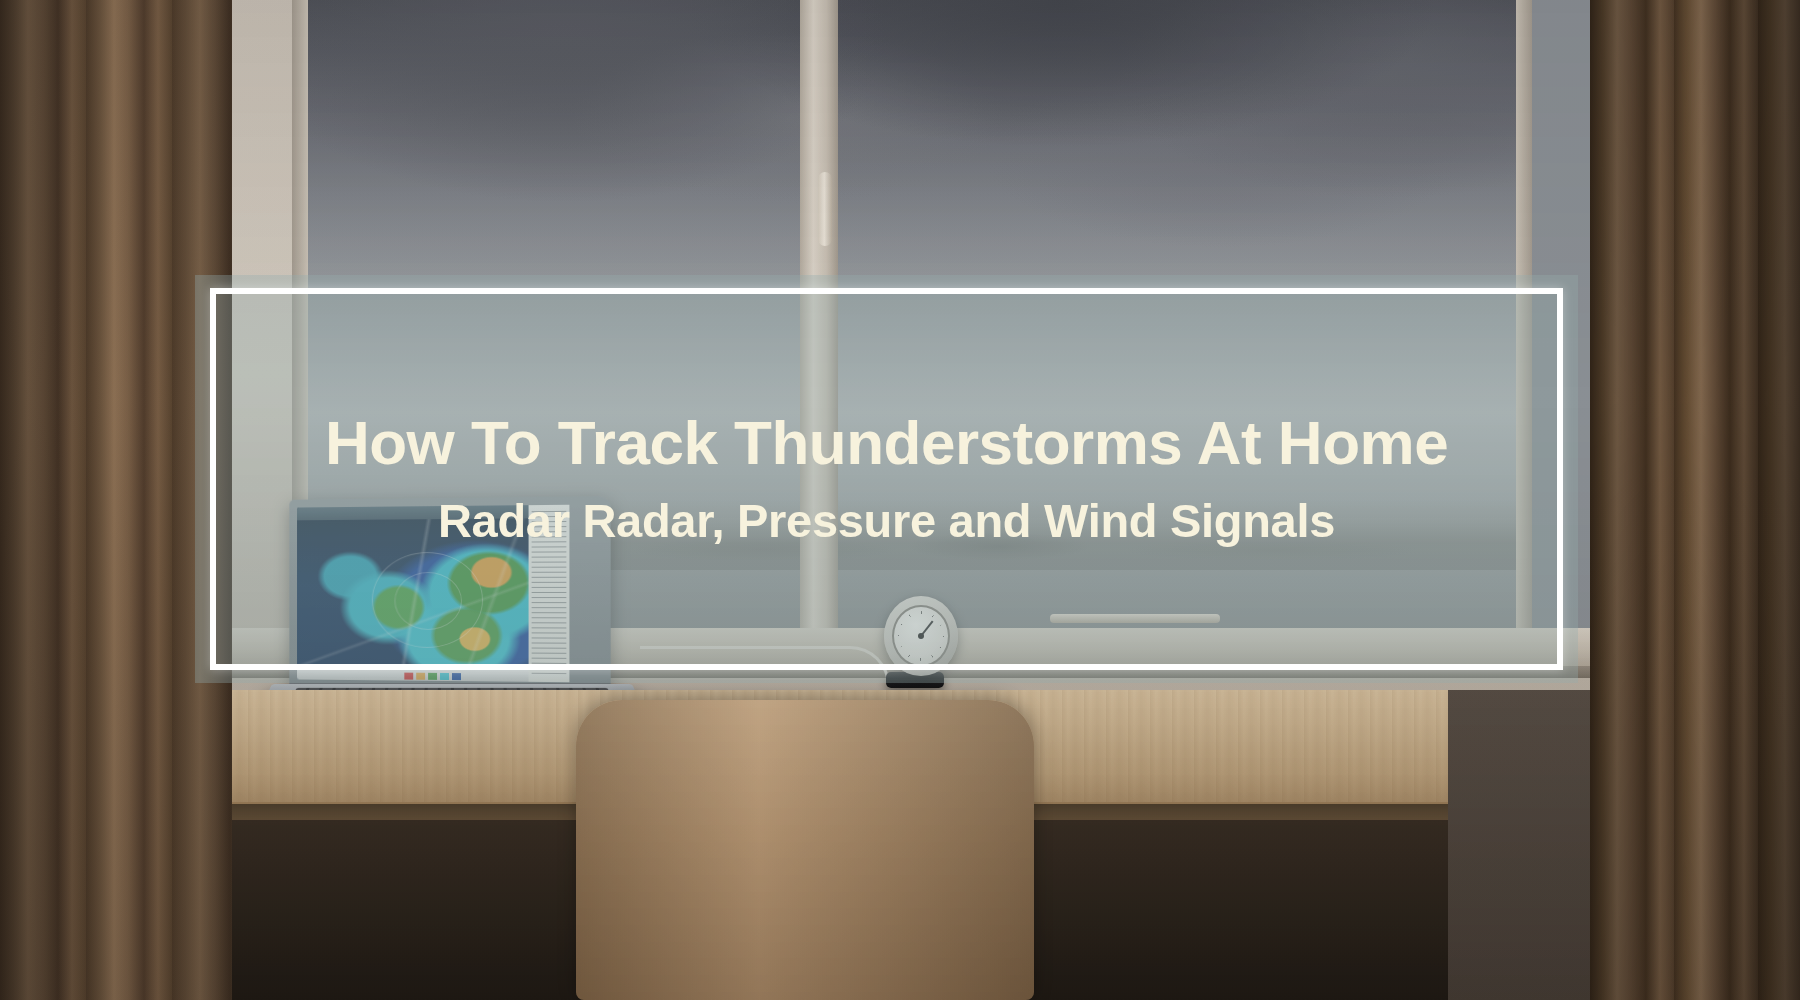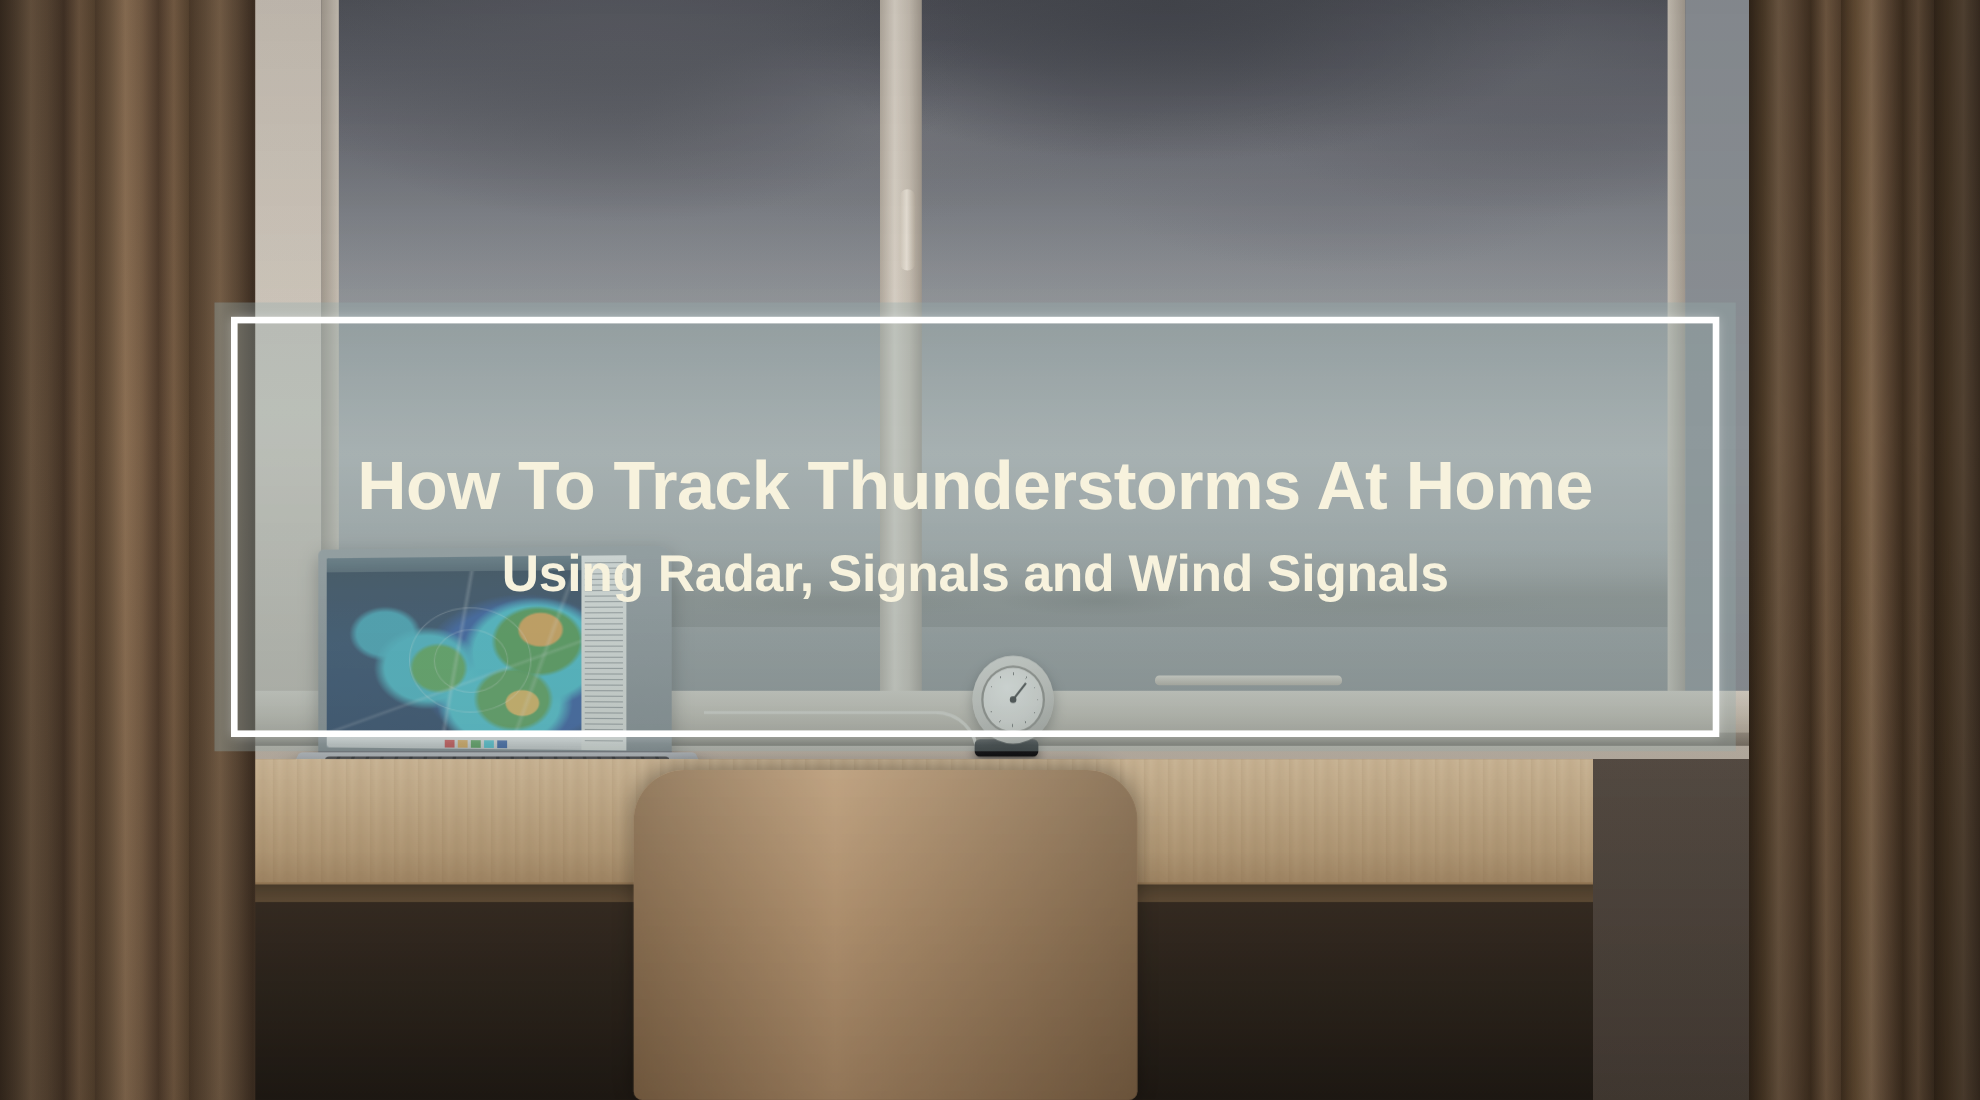--- a/index.html
+++ b/index.html
@@ -412,16 +412,16 @@
     <div class="curtain-shade-r"></div>
 
     <div class="photo-tone"></div>
   </div>
 
   <div class="overlay-panel"></div>
   <div class="overlay-border"></div>
 
   <div class="title-block">
     <div class="hero-title">How To Track Thunderstorms At Home</div>
-    <div class="hero-subtitle">Using Radar, Signals and Wind Signals</div>
+    <div class="hero-subtitle">Radar Radar, Pressure and Wind Signals</div>
   </div>
 
 </div>
 
 </body></html>

